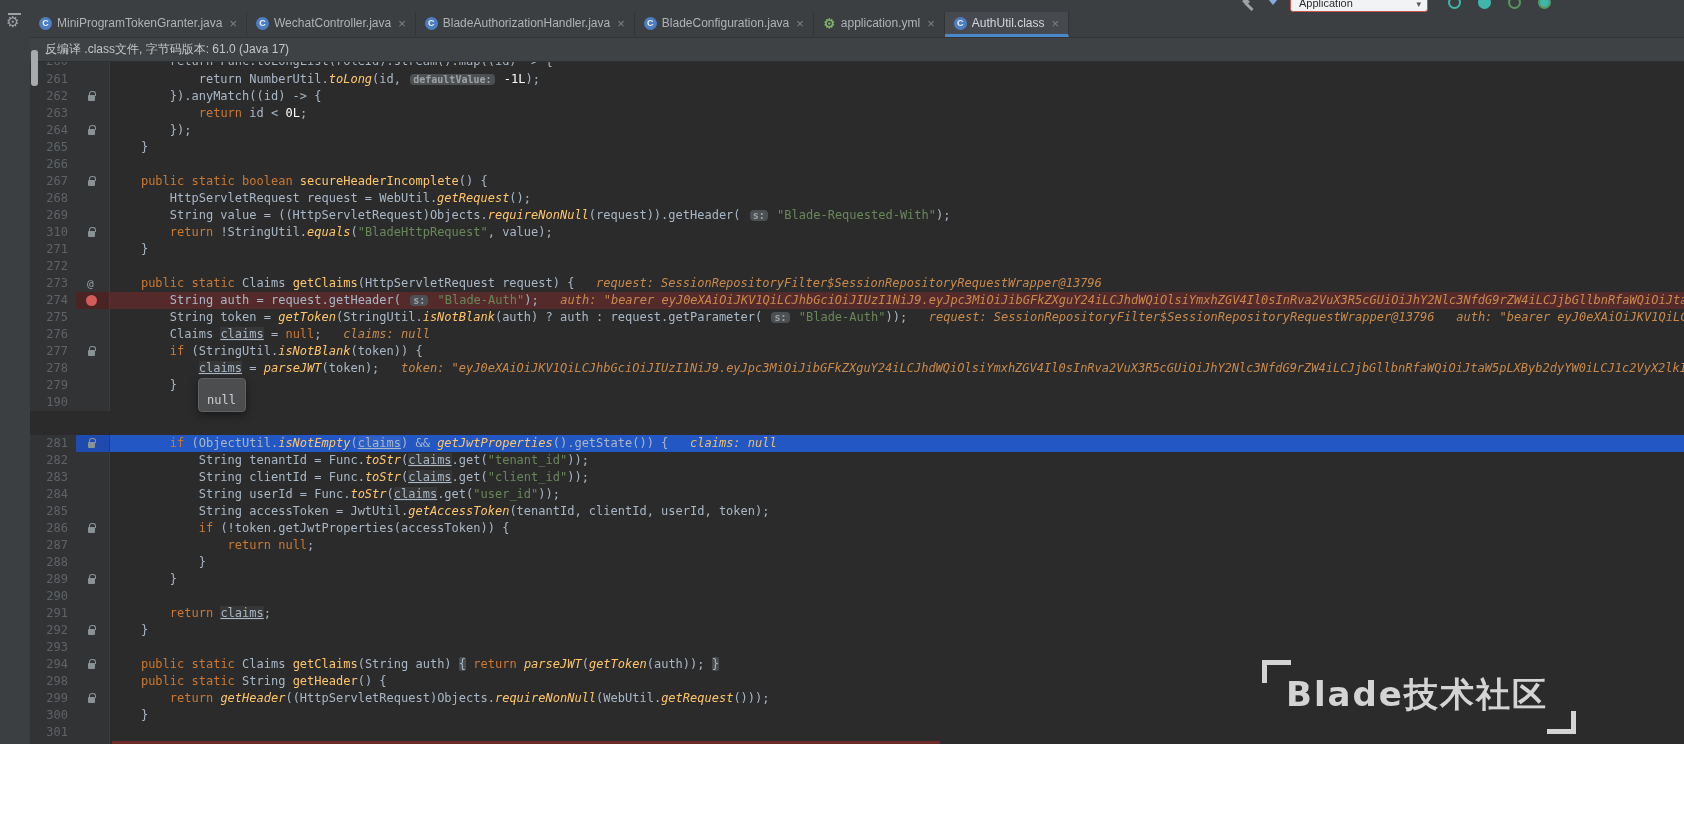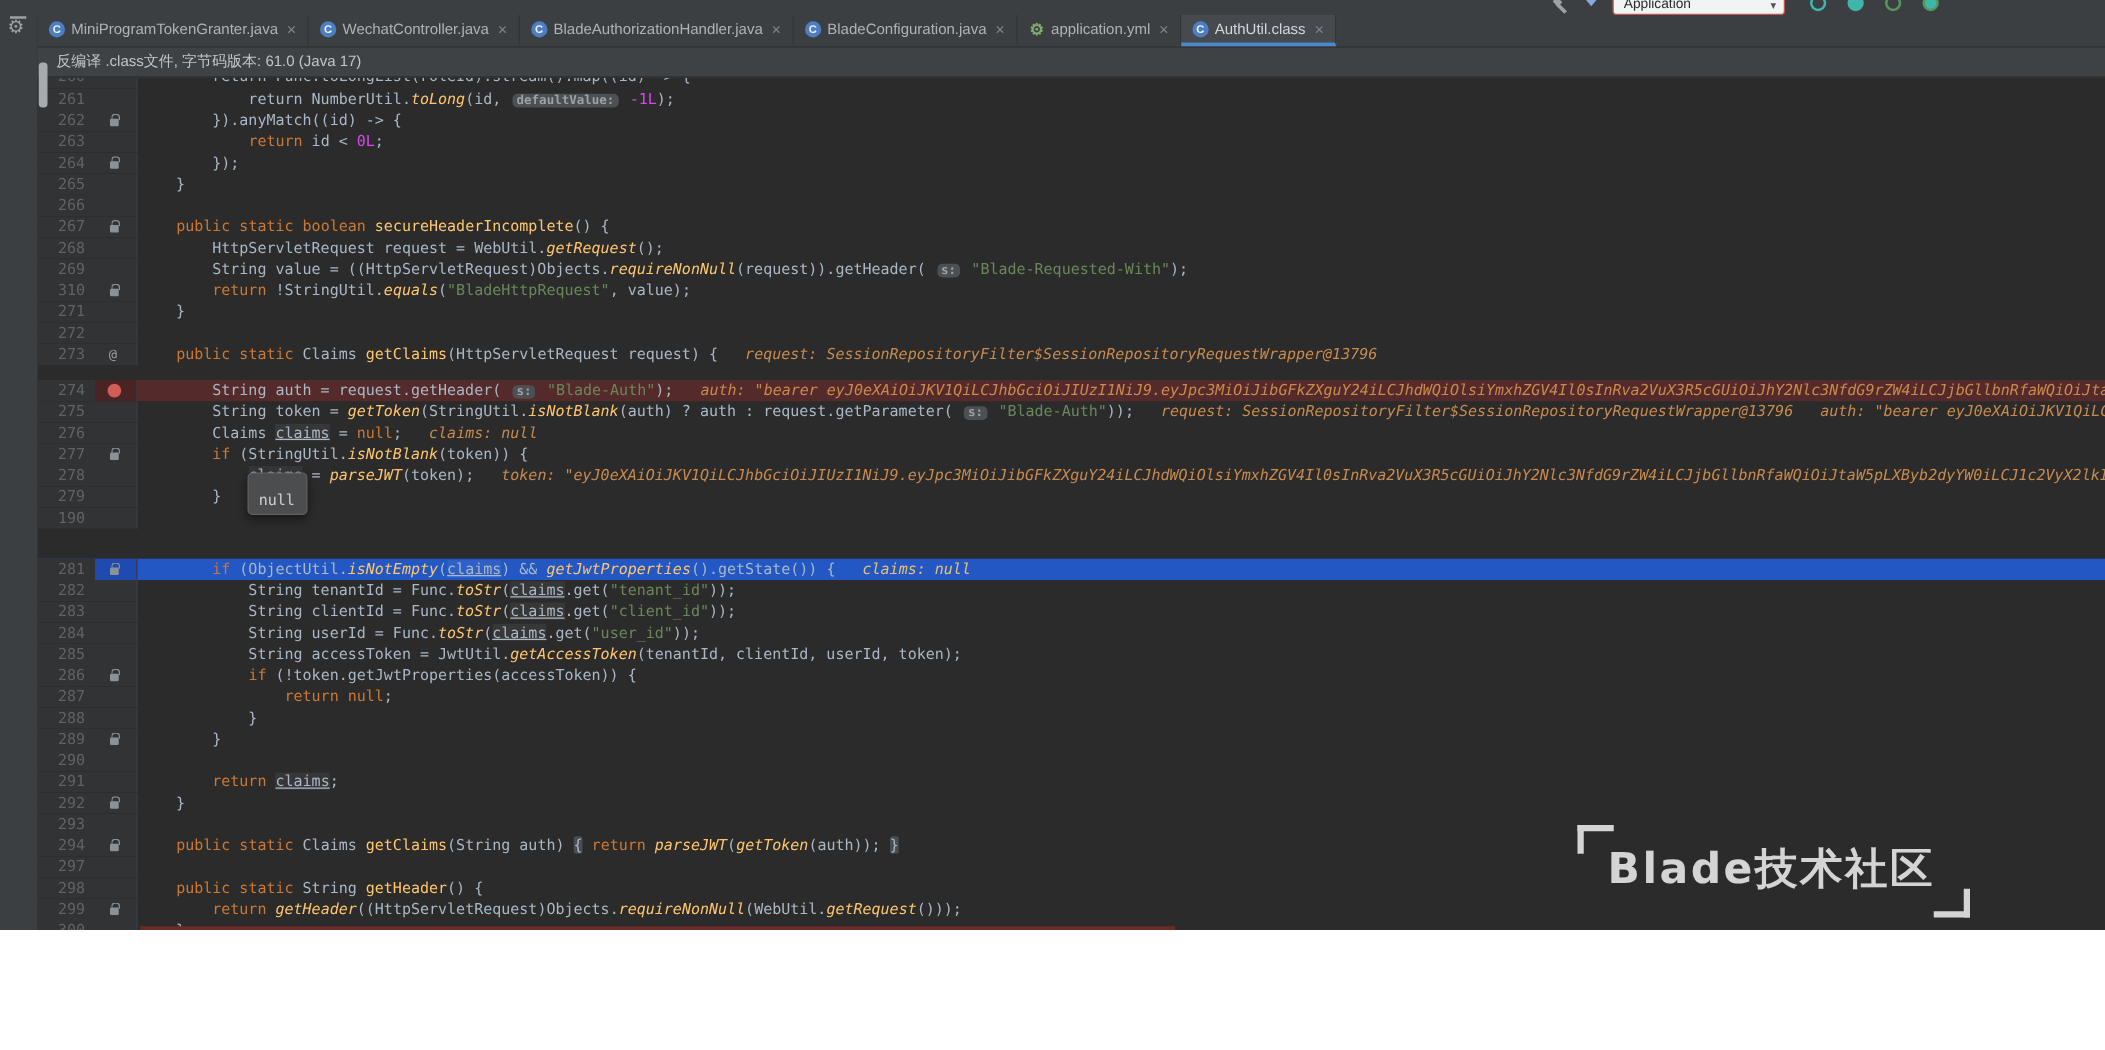--- a/index.html
+++ b/index.html
@@ -37,30 +37,30 @@
 
   
   .editor { position:absolute; left:30px; right:0; top:62px; height:682px; background:#2b2b2b; overflow:hidden; font-family:"DejaVu Sans Mono", monospace; font-size:12px; z-index:2; }
   .row { display:flex; height:17px; line-height:17px; white-space:pre; overflow:hidden; }
   .row.cut { height:9px; }
   .row.cut .num, .row.cut .rest { margin-top:-9px; }
   .num { flex:0 0 46px; text-align:right; padding-right:8px; color:#606366; background:#313335; }
   .rest { flex:1; display:flex; overflow:hidden; }
   .gut { flex:0 0 34px; background:#313335; border-right:1px solid #3a3d40; position:relative; }
   .code { flex:1; padding-left:2px; color:#a9b7c6; overflow:hidden; }
-  .bg-red  { background:#552a2a;margin-top:12px; }
+  .bg-red  { background:#552a2a; }
   .bg-red .gut { background:#4a2424; }
   .bg-blue { background:#2257c4;margin-top:24px; }
   .bg-blue .gut { background:#1f4bb0; }
   .bg-blue .tk-h { color:#e8c173; }
 
   .tk-d { color:#a9b7c6; }
   .tk-k { color:#cc7832; }
   .tk-s { color:#6a8759; }
-  .tk-n { color:#d946ef; }
+  .tk-n { color:#ffffff; }
   .tk-m { color:#ffc66d; }
   .tk-i { color:#ffc66d; font-style:italic; }
   .tk-h { color:#c98a4e; font-style:italic; }
   .tk-p { background:#4c5052; color:#9da1a4; border-radius:4px; padding:0 3px; margin:0 2px; font-size:10px;font-weight:bold; }
   .tk-u { color:#a9b7c6; text-decoration:underline; background:rgba(255,255,255,0.06); }
   .tk-f { background:#494d50; border-radius:2px; }
 
   .bp { display:block; width:11px; height:11px; border-radius:50%; background:#d15d57; position:absolute; left:10px; top:3px; }
   .lock { display:block; width:7px; height:6px; background:#8a9296; border-radius:1px; position:absolute; left:12px; top:7px; }
   .lock::before { content:""; position:absolute; top:-4px; left:1px; width:5px; height:4px; border:1.5px solid #8a9296; border-bottom:none; border-radius:3px 3px 0 0; }
@@ -164,21 +164,20 @@
         <div class="row"><div class="num">285</div><div class="rest"><div class="gut"></div><div class="code"><span class="tk-d">            String accessToken = JwtUtil.</span><span class="tk-i">getAccessToken</span><span class="tk-d">(tenantId, clientId, userId, token);</span></div></div></div>
         <div class="row"><div class="num">286</div><div class="rest"><div class="gut"><span class="lock"></span></div><div class="code"><span class="tk-d">            </span><span class="tk-k">if</span><span class="tk-d"> (!token.getJwtProperties(accessToken)) {</span></div></div></div>
         <div class="row"><div class="num">287</div><div class="rest"><div class="gut"></div><div class="code"><span class="tk-d">                </span><span class="tk-k">return</span><span class="tk-d"> </span><span class="tk-k">null</span><span class="tk-d">;</span></div></div></div>
         <div class="row"><div class="num">288</div><div class="rest"><div class="gut"></div><div class="code"><span class="tk-d">            }</span></div></div></div>
         <div class="row"><div class="num">289</div><div class="rest"><div class="gut"><span class="lock"></span></div><div class="code"><span class="tk-d">        }</span></div></div></div>
         <div class="row"><div class="num">290</div><div class="rest"><div class="gut"></div><div class="code"></div></div></div>
         <div class="row"><div class="num">291</div><div class="rest"><div class="gut"></div><div class="code"><span class="tk-d">        </span><span class="tk-k">return</span><span class="tk-d"> </span><span class="tk-u">claims</span><span class="tk-d">;</span></div></div></div>
         <div class="row"><div class="num">292</div><div class="rest"><div class="gut"><span class="lock"></span></div><div class="code"><span class="tk-d">    }</span></div></div></div>
         <div class="row"><div class="num">293</div><div class="rest"><div class="gut"></div><div class="code"></div></div></div>
         <div class="row"><div class="num">294</div><div class="rest"><div class="gut"><span class="lock"></span></div><div class="code"><span class="tk-d">    </span><span class="tk-k">public static</span><span class="tk-d"> Claims </span><span class="tk-m">getClaims</span><span class="tk-d">(String auth) </span><span class="tk-f">{</span><span class="tk-d"> </span><span class="tk-k">return</span><span class="tk-d"> </span><span class="tk-i">parseJWT</span><span class="tk-d">(</span><span class="tk-i">getToken</span><span class="tk-d">(auth)); </span><span class="tk-f">}</span></div></div></div>
-        <div class="row"><div class="num">297</div><div class="rest"><div class="gut"></div><div class="code"></div></div></div>
         <div class="row"><div class="num">298</div><div class="rest"><div class="gut"></div><div class="code"><span class="tk-d">    </span><span class="tk-k">public static</span><span class="tk-d"> String </span><span class="tk-m">getHeader</span><span class="tk-d">() {</span></div></div></div>
         <div class="row"><div class="num">299</div><div class="rest"><div class="gut"><span class="lock"></span></div><div class="code"><span class="tk-d">        </span><span class="tk-k">return</span><span class="tk-d"> </span><span class="tk-i">getHeader</span><span class="tk-d">((HttpServletRequest)Objects.</span><span class="tk-i">requireNonNull</span><span class="tk-d">(WebUtil.</span><span class="tk-i">getRequest</span><span class="tk-d">()));</span></div></div></div>
         <div class="row"><div class="num">300</div><div class="rest"><div class="gut"></div><div class="code"><span class="tk-d">    }</span></div></div></div>
         <div class="row"><div class="num">301</div><div class="rest"><div class="gut"></div><div class="code"></div></div></div>
         <div class="row"><div class="num">302</div><div class="rest"><div class="gut"><span class="at">@</span></div><div class="code"><span class="tk-d">    </span><span class="tk-k">public static</span><span class="tk-d"> String </span><span class="tk-m">getHeader</span><span class="tk-d">(HttpServletRequest request) </span><span class="tk-f">{</span><span class="tk-d"> </span><span class="tk-k">return</span><span class="tk-d"> request.getHeader( </span><span class="tk-p">s:</span><span class="tk-d"> </span><span class="tk-s">"Blade-Auth"</span><span class="tk-d">); </span><span class="tk-f">}</span></div></div></div>
       </div>
     <div class="value-tooltip">
       <span>null</span>
     </div>
     <div class="error-strip"></div>

